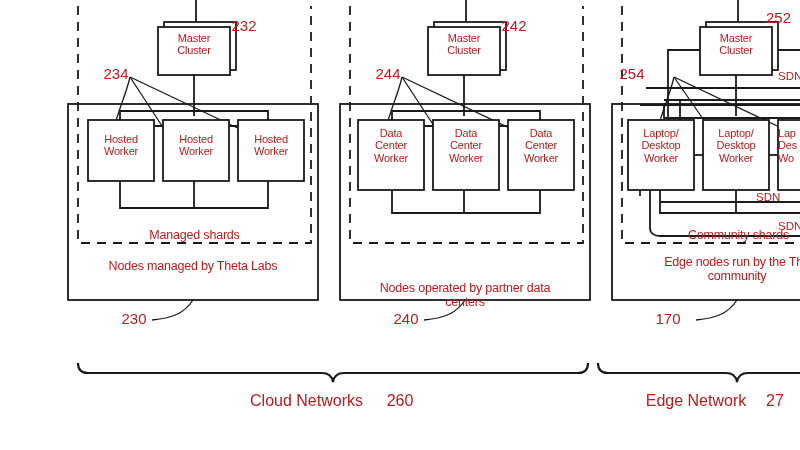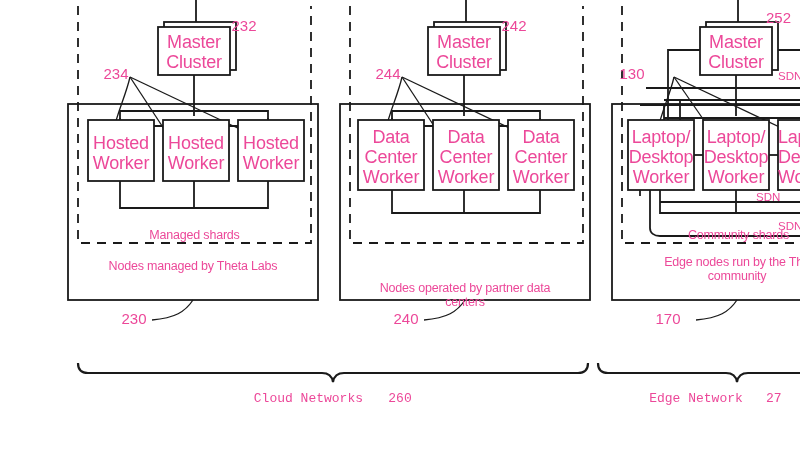--- a/index.html
+++ b/index.html
@@ -23,31 +23,31 @@
   #stage svg {
     position: absolute;
     top: 0;
     left: 0;
     width: 800px;
     height: 450px;
   }
   .lbl {
     position: absolute;
     font-family: "Liberation Sans", sans-serif;
-    color: #ec4899;
+    color: #b91c1c;
     text-align: center;
     line-height: 1.12;
     white-space: pre-line;
     letter-spacing: -0.2px;
   }
-  .box-lbl { font-size: 18px; }
+  .box-lbl { font-size: 11px; }
   .shard-lbl { font-size: 12.5px; }
   .panel-lbl { font-size: 12.5px; }
   .ref-lbl { font-size: 15px; letter-spacing: 0px; }
-  .bracket-lbl { font-size: 13px; letter-spacing: 0px; font-family: Liberation Mono, monospace; }
+  .bracket-lbl { font-size: 16px; letter-spacing: 0px; }
   .sdn-lbl { font-size: 11.5px; letter-spacing: 0px; }
 </style>
 </head>
 <body>
 
 <div id="stage">
 
   <svg viewBox="0 0 800 450" xmlns="http://www.w3.org/2000/svg">
     <defs>
       <style>
@@ -209,21 +209,21 @@
 Center
 Worker</div>
 
   <div class="lbl panel-lbl" style="left:342px; top:255px; width:246px;margin-top:26px;">Nodes operated by partner data
 centers</div>
   <div class="lbl ref-lbl" style="left:384px; top:311px; width:44px;">240</div>
 
   <div class="lbl box-lbl" style="left:700px; top:32px; width:72px;">Master
 Cluster</div>
   <div class="lbl ref-lbl" style="left:766px; top:10px; width:44px; text-align:left;">252</div>
-  <div class="lbl ref-lbl" style="left:612px; top:66px; width:40px;">130</div>
+  <div class="lbl ref-lbl" style="left:612px; top:66px; width:40px;">254</div>
 
   <div class="lbl box-lbl" style="left:628px; top:127px; width:66px;">Laptop/
 Desktop
 Worker</div>
   <div class="lbl box-lbl" style="left:703px; top:127px; width:66px;">Laptop/
 Desktop
 Worker</div>
   <div class="lbl box-lbl" style="left:778px; top:127px; width:66px; text-align:left;">Lap
 Des
 Wo</div>

